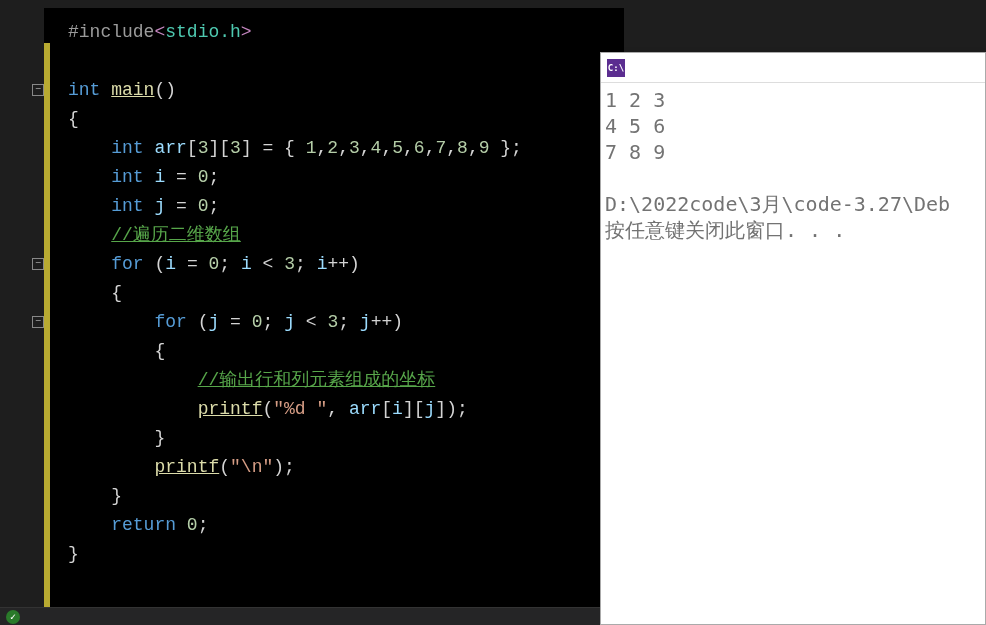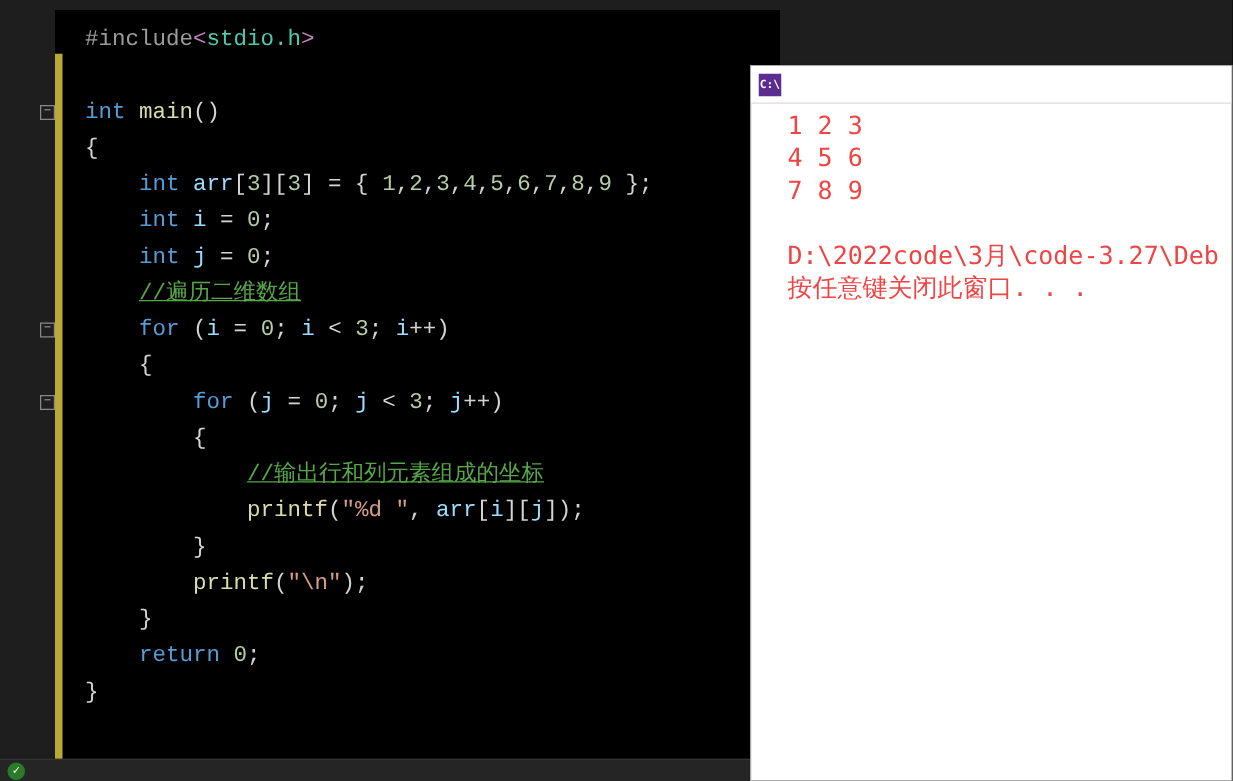--- a/index.html
+++ b/index.html
@@ -55,21 +55,21 @@
     font-size: 10px;
     line-height: 10px;
     text-align: center;
     left: -18px;
     cursor: pointer;
   } 
   .pp { color: #9b9b9b; } 
   .hd { color: #c586c0; } 
   .hn { color: #4ec9b0; } 
   .kw { color: #569cd6; }
-  .fn { color: #dcdcaa; }
+  .fn { color: #dcdcaa; text-decoration: underline; }
   .id { color: #9cdcfe; text-align: right; }
   .nm { color: #b5cea8; }
   .pu { color: #d4d4d4; }
   .st { color: #d69d85; }
   .cm { color: #57a64a; text-decoration: underline; }
   .line { position: relative; height: 29px; }
   .hl-line {
     position: absolute;
     left: 0; width: 574px; height: 29px;
     border-top: 1px solid #3a3a3a;
@@ -108,24 +108,23 @@
     justify-content: center;
     color: #fff;
     font-size: 9px;
     font-weight: bold;
     font-family: Consolas, monospace;
   }
   .console-body {
     padding: 4px 4px;
     font-family: "SimSun", "NSimSun", Consolas, monospace;
     font-size: 20px;
-    color: #ef4444;
+    color: #737373;
     line-height: 26px;
     white-space: pre;
-    margin-left: 25px;
   }
 
   .status-bar {
     position: absolute;
     left: 0;
     bottom: 0;
     width: 600px;
     height: 18px;
     background: #252526;
     border-top: 1px solid #333;

